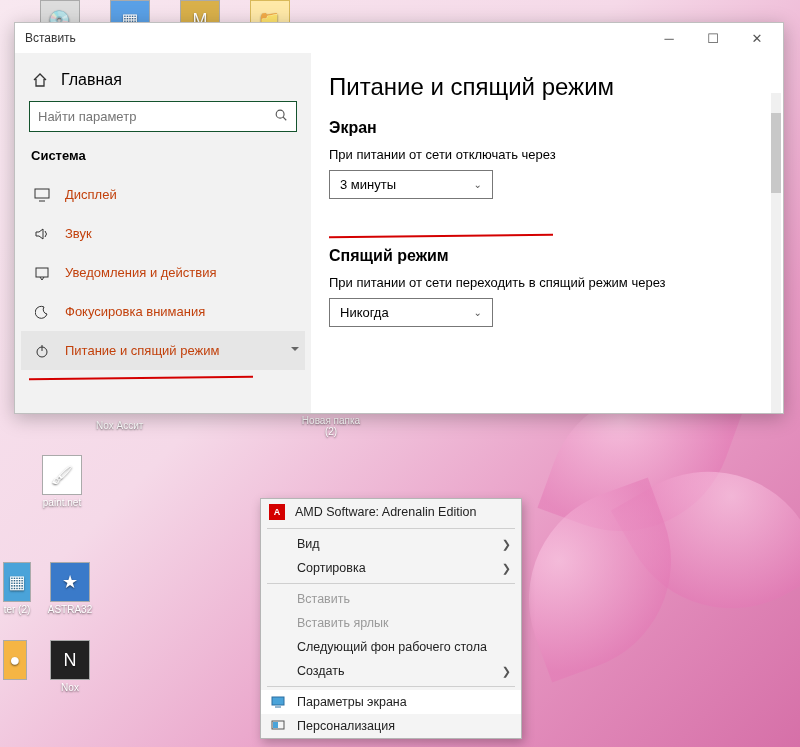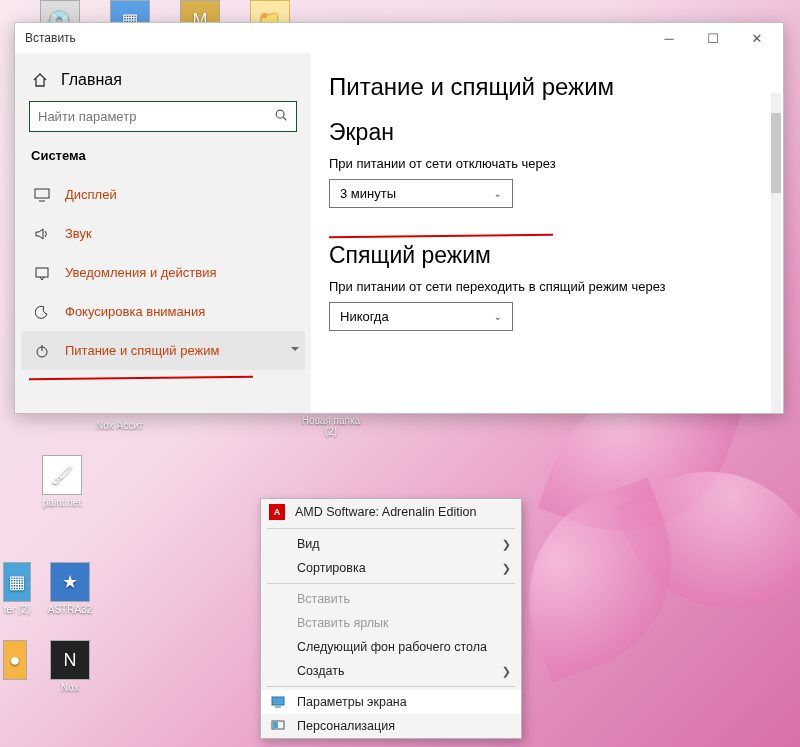--- a/index.html
+++ b/index.html
@@ -66,24 +66,24 @@
   .nav-item.selected::after{
     content:""; position:absolute; right:6px; top:50%; transform:translateY(-50%);
     border:4px solid transparent; border-top-color:#666;
   }
   .red-underline {
     position:absolute; height:2px; background:#d40000;
     transform:rotate(-0.6deg);
   }
   .content { flex: 1; padding: 10px 26px 0 18px; position:relative;}
   .page-title { font-size: 24px; font-weight: 400; margin: 10px 0 18px; }
-  .h2 { font-size: 23px; font-weight: 400; margin: 0 0 10px; }
+  .h2 { font-size: 16px; font-weight: 700; margin: 14px 0 10px; }
   .field-label { font-size: 13px; margin-bottom: 8px; }
   .dropdown {
-    border: 1px solid #777; width: 184px; padding: 6px 10px;
+    border: 1px solid #777; width: 164px; padding: 6px 10px;
     display: flex; align-items: center; justify-content: space-between;
     font-size: 13px; background:#fff;
   }
   .dropdown .chev { color:#555; font-size:10px;}
   .scrollbar {
     position: absolute; right: 2px; top: 40px; width: 10px; height: 340px;
     background: #f0f0f0;
   }
   .scrollbar .thumb { width:100%; height:80px; background:#c8c8c8; margin-top:20px;}
   

